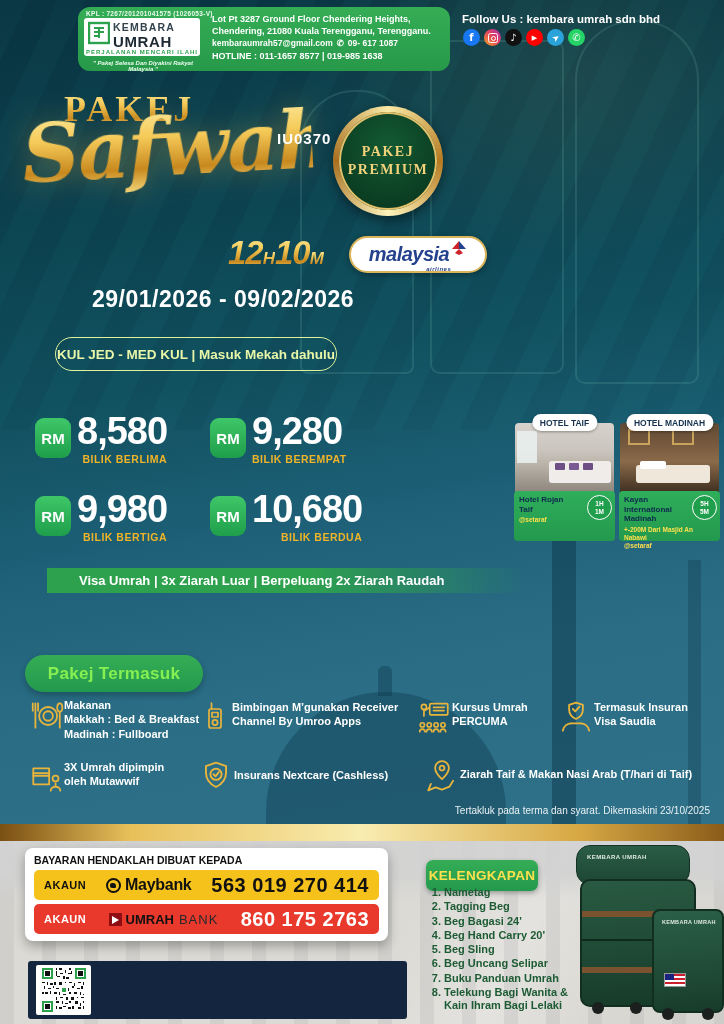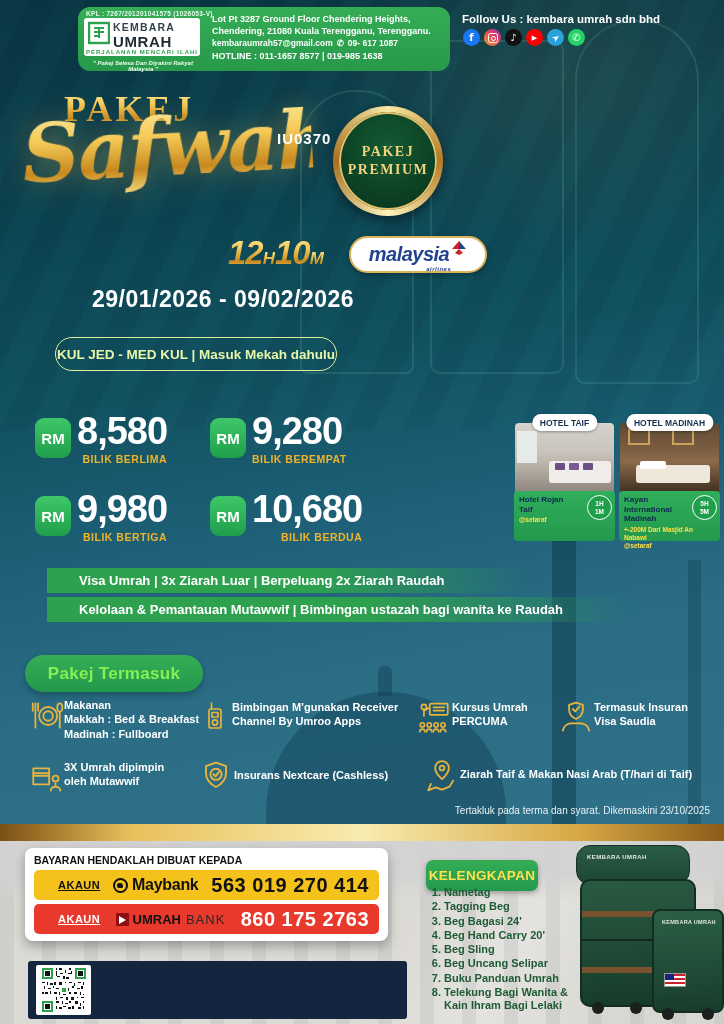--- a/index.html
+++ b/index.html
@@ -122,21 +122,21 @@
       repeating-linear-gradient(90deg,rgba(120,126,136,.35) 0 14px,rgba(225,223,218,.2) 14px 42px),
       linear-gradient(115deg,rgba(255,255,255,0) 55%,rgba(255,255,255,.8) 70%,rgba(200,198,192,.5) 85%);}
   .pay-card{position:absolute;left:25px;top:848px;width:363px;height:93px;background:#fff;border-radius:8px;
     box-shadow:0 5px 12px rgba(0,0,0,.3);box-sizing:border-box;padding:6px 9px;}
   .pay-head{display:flex;justify-content:space-between;align-items:baseline;}
   .pay-h1{font:800 10.5px "Liberation Sans",sans-serif;color:#111;}
   .pay-h2{font:italic 900 13px "Liberation Sans",sans-serif;color:#000;}
   .acct{height:30px;border-radius:5px;margin-top:4px;display:flex;align-items:center;padding:0 10px;box-sizing:border-box;}
   .acct-y{background:#f5c21b;}
   .acct-r{background:#e8392c;}
-  .ak{font:800 11px "Liberation Sans",sans-serif;letter-spacing:.5px;margin-left:14px;text-decoration:underline;}
+  .ak{font:800 11px "Liberation Sans",sans-serif;letter-spacing:.5px;}
   .acct-y .ak{color:#111;} .acct-r .ak{color:#fff;}
   .blogo{flex:1;display:flex;align-items:center;justify-content:center;gap:4px;}
   .mb-ic{width:15px;height:15px;border-radius:50%;background:#f5c21b;border:2.5px solid #111;box-sizing:border-box;position:relative;}
   .mb-ic:after{content:"";position:absolute;left:2px;top:3px;width:6px;height:5px;background:#111;border-radius:2px 3px 1px 2px;}
   .mb-w{font:900 16px "Liberation Sans",sans-serif;color:#111;letter-spacing:-.3px;}
   .cimb-sq{width:13px;height:13px;background:#8f0e13;position:relative;}
   .cimb-sq:after{content:"";position:absolute;left:3px;top:3px;width:0;height:0;border-top:4px solid transparent;border-bottom:4px solid transparent;border-left:7px solid #fff;}
   .cimb-b{font:900 13px "Liberation Sans",sans-serif;color:#111;}
   .cimb-l{font:500 13px "Liberation Sans",sans-serif;color:#26292b;margin-left:1px;letter-spacing:1px;}
   .acct-num{font:900 20px "Liberation Sans",sans-serif;letter-spacing:.5px;}
@@ -316,21 +316,20 @@
       <div class="hnote pre">+-200M Dari Masjid An Nabawi
 @setaraf</div>
     </div>
     <div class="hbadge">
       <span>5H</span>
         <span>5M</span>
     </div>
   </div>
 
   <div class="banner" style="top:568px;width:478px;">Visa Umrah | 3x Ziarah Luar | Berpeluang 2x Ziarah Raudah</div>
-  <div class="banner" style="top:597px;width:580px;">Kelolaan &amp; Pemantauan Mutawwif | Bimbingan ustazah bagi wanita ke Raudah</div>
 
   <div class="inc-head">Pakej Termasuk</div>
 
   <div class="inc-item" style="left:28px;top:698px;">
     <span class="inc-ic">
       <svg width="36" height="36" viewBox="0 0 34 34" fill="none" stroke="#E9B43C" stroke-width="1.7" stroke-linecap="round" stroke-linejoin="round">
         <path d="M4.5 5v7M7 5v7M9.5 5v7M7 12v16"></path>
           <circle cx="19" cy="17" r="8.5"></circle>
           <circle cx="19" cy="17" r="4.5"></circle>
         <ellipse cx="30" cy="9" rx="2.4" ry="4"></ellipse>

